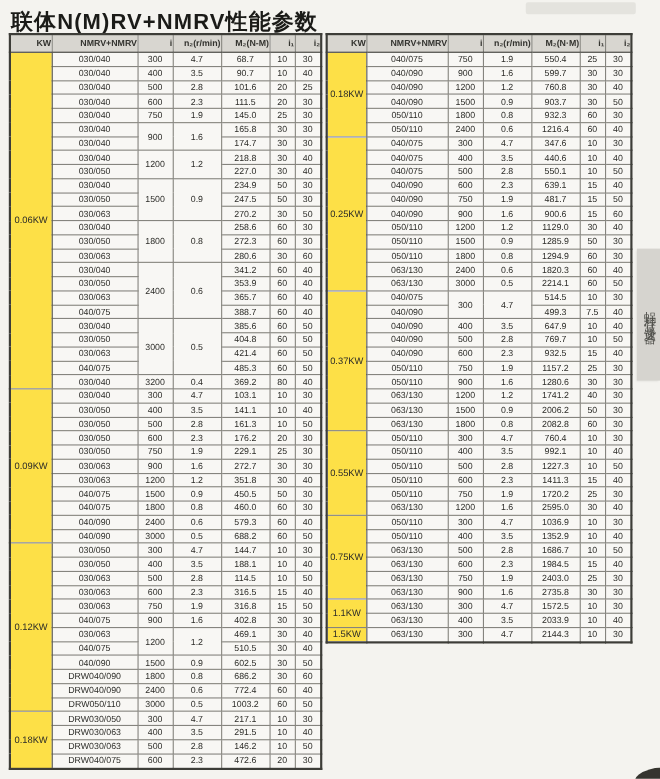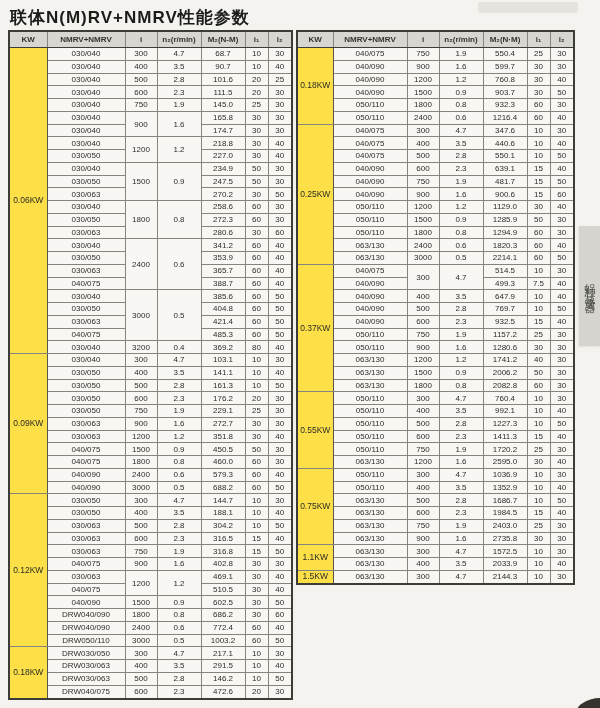--- a/index.html
+++ b/index.html
@@ -3,41 +3,41 @@
 <meta charset="utf-8">
 <style>
   html,body{margin:0;padding:0}
   body{
     width:600px;height:708px;position:relative;overflow:hidden;
     background:#f4f3ef;
     font-family:"Liberation Sans", sans-serif;
   }
   .page-title{
     position:absolute;left:10px;top:6px;
-    font-size:17px;font-weight:bold;color:#1b1b18;letter-spacing:1px;
+    font-size:20px;font-weight:bold;color:#1b1b18;letter-spacing:1px;
   }
   .watermark{
     position:absolute;left:478px;top:2px;width:100px;height:11px;
     background:#c7c6c0;opacity:.35;border-radius:2px;
   }
   table.spec{
     position:absolute;border-collapse:collapse;table-layout:fixed;
     background:#f8f7f4;border:2px solid #3d3d38;
   }
   #tableL{left:8px;top:30px;width:283px;height:670px}
   #tableR{left:296px;top:30px;width:277px;height:555px}
   .spec th,.spec td{
     border:1px solid #85847e;
     font-size:8px;line-height:9px;color:#2c2c28;
     text-align:center;vertical-align:middle;
     padding:0;overflow:hidden;white-space:nowrap;
   }
   .spec thead th{
     background:#d8d6d0;height:15px;font-weight:bold;
-    border-bottom:1.5px solid #3d3d38;color:#33332f;
+    border-bottom:1.5px solid #3d3d38;color:#33332f;text-align:right;
   }
   .spec td.kw{font-size:8.5px;background:#fde047;border-right:1.5px solid #55544f}
   .spec tr.group-start td{border-top:1.5px solid #4a4a44}
   .side-tab{
     position:absolute;right:0;top:226px;width:21px;height:120px;
     background:#d6d4cf;color:#4b4b46;
     writing-mode:vertical-rl;text-orientation:upright;
     font-size:11px;letter-spacing:5px;
     display:flex;align-items:center;justify-content:center;
     box-shadow:-1px 1px 2px rgba(0,0,0,0.08);
@@ -347,21 +347,21 @@
         <td rowspan="1">400</td>
         <td rowspan="1">3.5</td>
         <td>188.1</td>
         <td>10</td>
         <td>40</td>
       </tr>
       <tr>
         <td>030/063</td>
         <td rowspan="1">500</td>
         <td rowspan="1">2.8</td>
-        <td>304.2</td>
+        <td>114.5</td>
         <td>10</td>
         <td>50</td>
       </tr>
       <tr>
         <td>030/063</td>
         <td rowspan="1">600</td>
         <td rowspan="1">2.3</td>
         <td>316.5</td>
         <td>15</td>
         <td>40</td>

